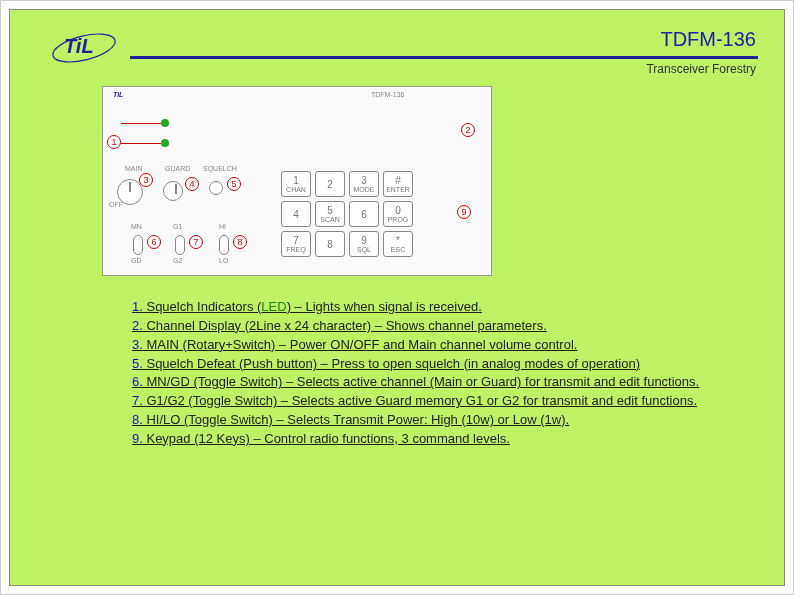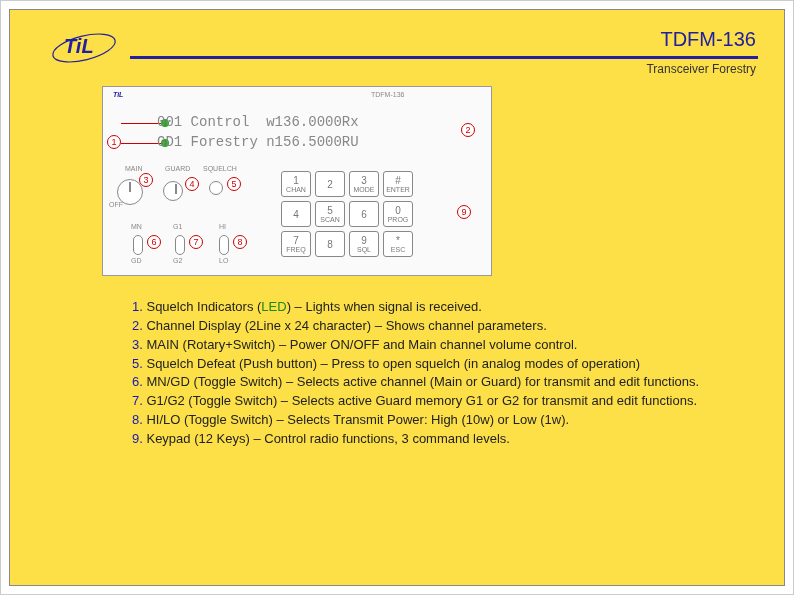--- a/index.html
+++ b/index.html
@@ -8,21 +8,21 @@
     height: 595px;
     background: #fff;
     font-family: Arial, Helvetica, sans-serif;
     position: relative;
     border: 1px solid #ccc;
   }
   .page {
     position: absolute;
     top: 8px; left: 8px; right: 8px; bottom: 8px;
     border: 1px solid #888;
-    background: #fde047;
+    background: #bef264;
   }
   .header {
     position: relative;
     height: 66px;
   }
   .logo {
     position: absolute;
     left: 36px;
     top: 18px;
   }
@@ -150,21 +150,21 @@
     position: absolute;
     font-size: 7px;
     color: #888;
   }
   .list {
     margin: 22px 30px 0 122px;
     font-size: 13px;
     color: #222;
     line-height: 1.45;
   }
-  .row { white-space: nowrap; }
+  .row { white-space: nowrap; text-decoration: underline; }
   .num { color: #1818b8; }
   .green { color: #1a8a1a; }
   .arrow-line {
     position: absolute;
     background: #c00;
     height: 1px;
   }
 </style>
 </head>
 <body>
@@ -186,22 +186,20 @@
 
   <div class="diagram-area">
     <div class="tiny-label" style="left:10px;top:4px;font-style:italic;font-weight:bold;color:#2020a0">TiL</div>
     <div class="tiny-label" style="left:268px;top:4px">TDFM-136</div>
 
     <div class="led" style="left:58px;top:32px"></div>
     <div class="led" style="left:58px;top:52px"></div>
     <div class="arrow-line" style="left:18px;top:36px;width:40px"></div>
     <div class="arrow-line" style="left:18px;top:56px;width:40px"></div>
 
-    <div class="lcd"><span>001 Control  w136.0000Rx</span>
-<span>GD1 Forestry n156.5000RU</span></div>
 
     <div class="callout" style="left:4px;top:48px">1</div>
     <div class="callout" style="left:358px;top:36px">2</div>
     <div class="callout" style="left:36px;top:86px">3</div>
     <div class="callout" style="left:82px;top:90px">4</div>
     <div class="callout" style="left:124px;top:90px">5</div>
     <div class="callout" style="left:44px;top:148px">6</div>
     <div class="callout" style="left:86px;top:148px">7</div>
     <div class="callout" style="left:130px;top:148px">8</div>
     <div class="callout" style="left:354px;top:118px">9</div>

